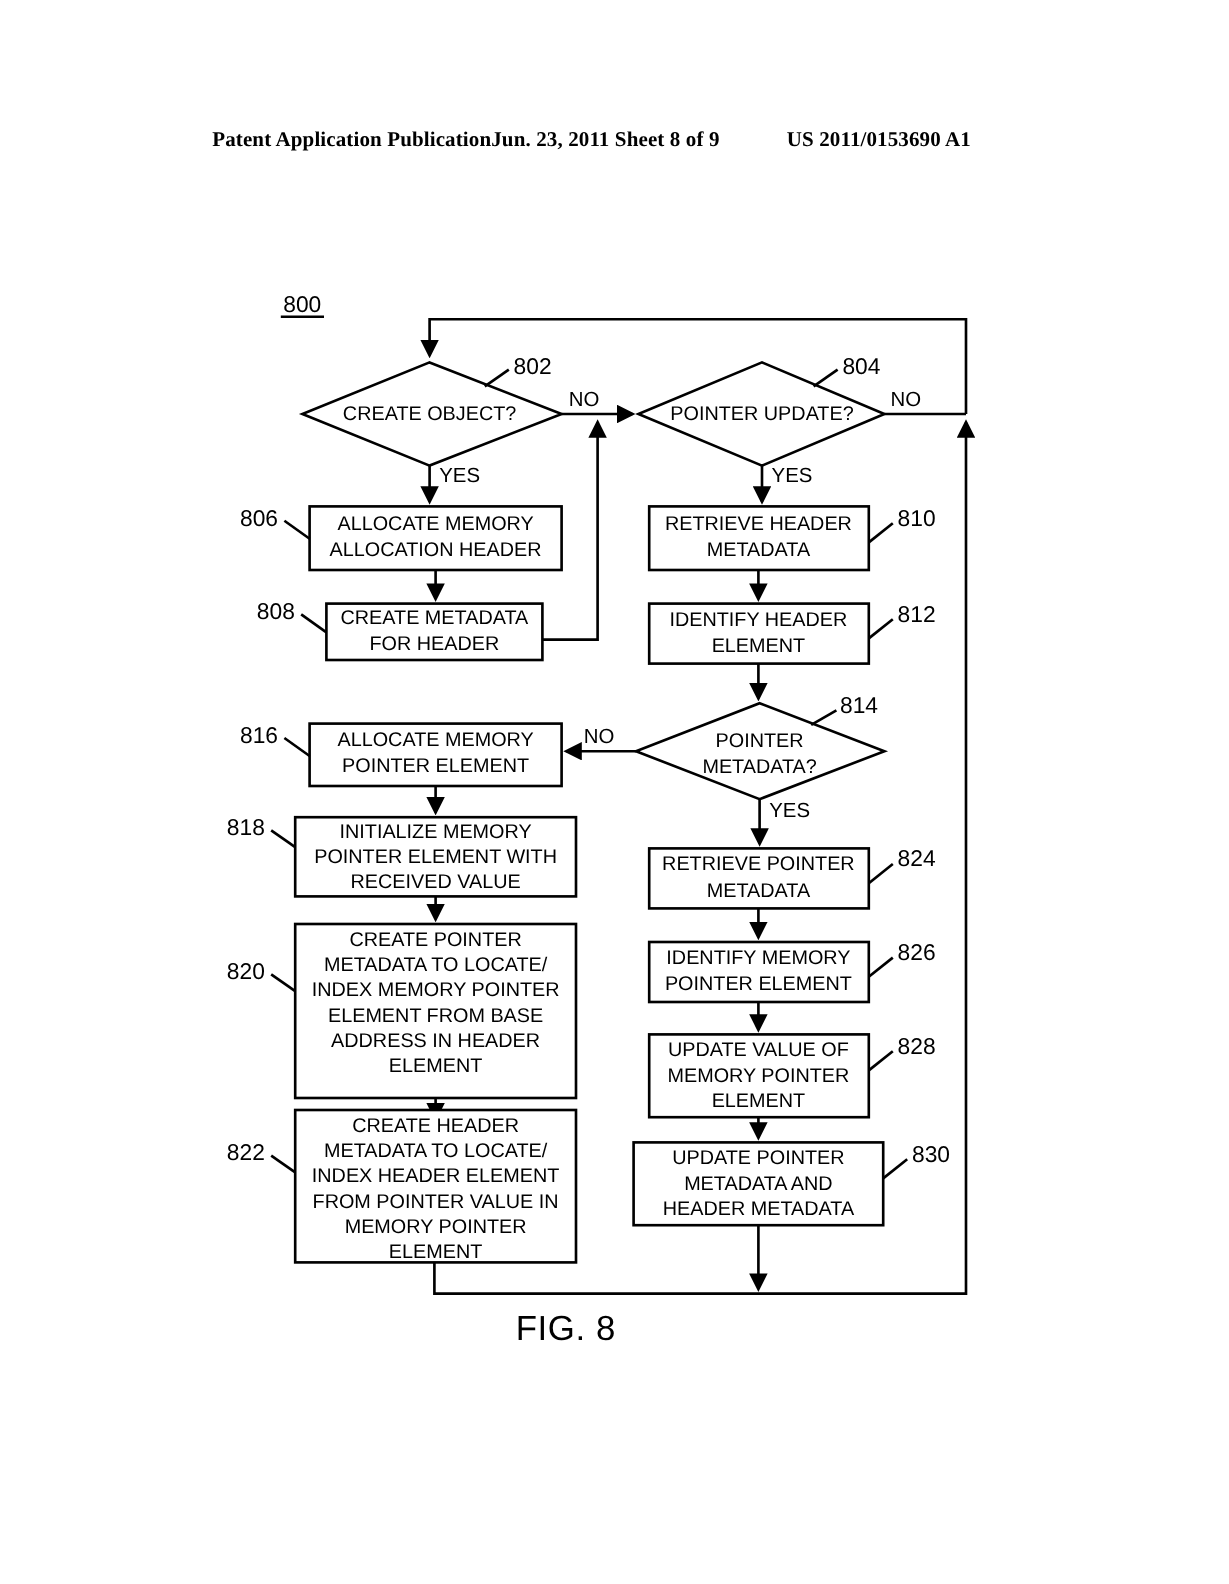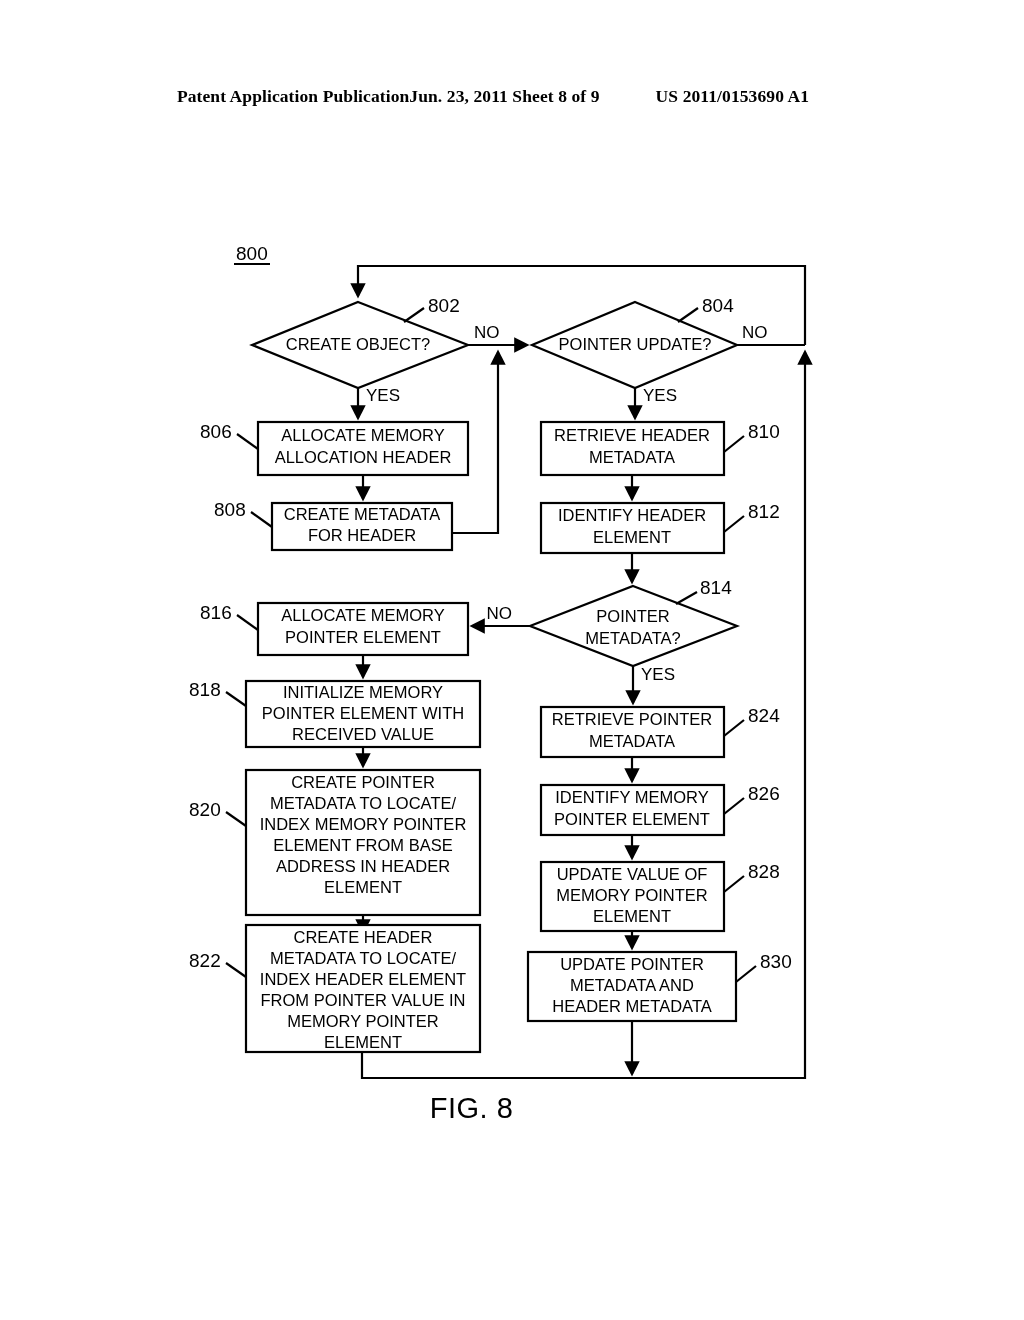--- a/index.html
+++ b/index.html
@@ -28,21 +28,21 @@
     justify-content: center;
     align-items: baseline;
     font-family: "Liberation Serif", serif;
     font-weight: bold;
     font-size: 17.5px;
     letter-spacing: 0.1px;
     white-space: nowrap;
   }
   .pub-header .seg-title { }
   .pub-header .seg-date { }
-  .pub-header .seg-number { margin-left: 56px; }
+  .pub-header .seg-number { margin-left: 56px; margin-top: 20px; }
 
   svg.flow {
     position: absolute;
     left: 0;
     top: 0;
   }
   svg.flow text {
     font-family: "Liberation Sans", sans-serif;
     fill: #000;
   }

